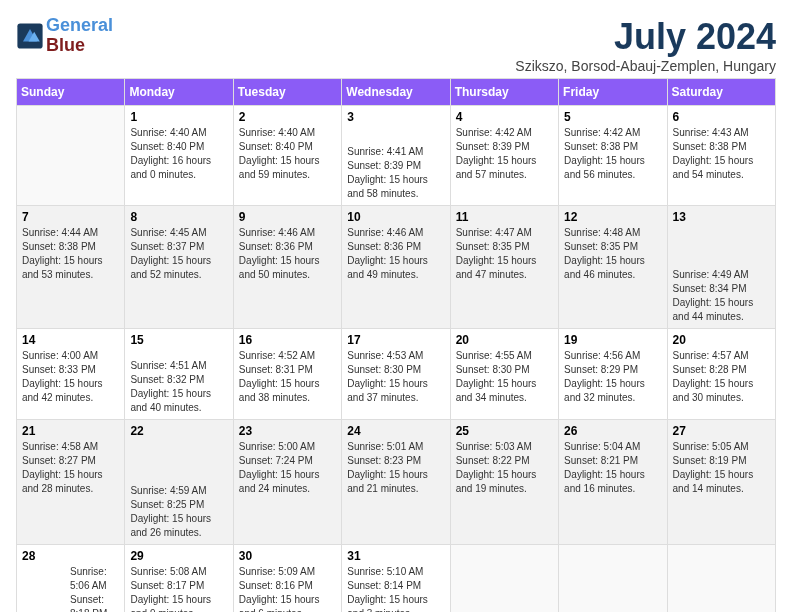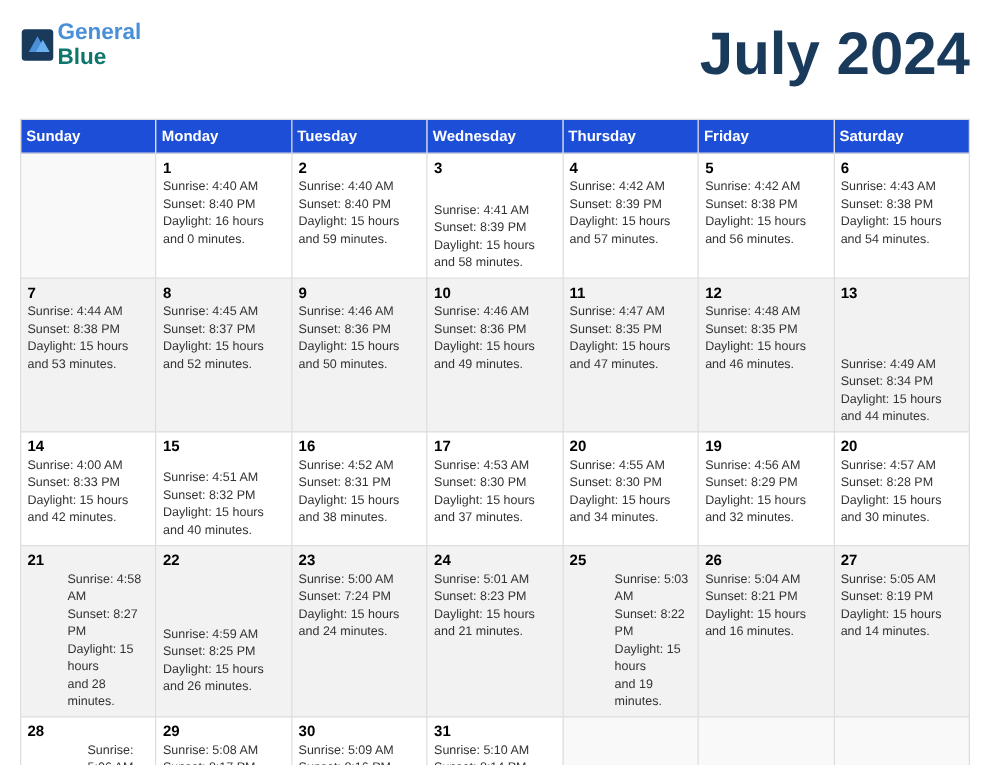--- a/index.html
+++ b/index.html
@@ -7,21 +7,21 @@
       font-family: Arial, sans-serif;
       background: #fff;
       width: 792px;
       min-height: 612px;
       padding: 16px;
     }
     .header {
       display: flex;
       justify-content: space-between;
       align-items: flex-start;
-      margin-bottom: 24px;
+      margin-bottom: 4px;
     }
     .logo {
       display: flex;
       align-items: center;
     }
     .logo-text {
       font-size: 18px;
       font-weight: bold;
       color: #1a3a5c;
       line-height: 1.1;
@@ -31,35 +31,35 @@
     }
     .logo-icon {
       width: 28px;
       height: 28px;
       margin-right: 2px;
     }
     .title-block {
       text-align: right;
     }
     .month-title {
-      font-size: 48px;
+      font-size: 36px;
       font-weight: bold;
       color: #1a3a5c;
     }
     .location {
       font-size: 14px;
       color: #444;
     }
     table {
       width: 100%;
       border-collapse: collapse;
       font-size: 10.5px;
     }
     thead tr {
-      background-color: #1d4ed8;
+      background-color: #8b5cf6;
       color: #fff;
     }
     thead th {
       padding: 6px 4px;
       text-align: left;
       font-size: 12px;
       font-weight: bold;
       border: 1px solid #ddd;
     }
     tbody td {
@@ -94,25 +94,26 @@
 
 <div class="header">
   <div class="logo">
     <svg class="logo-icon" viewBox="0 0 40 40">
       <rect x="2" y="2" width="36" height="36" rx="4" fill="#1a3a5c"></rect>
       <polygon points="10,28 20,10 30,28" fill="#4a90d9"></polygon>
       <polygon points="18,28 26,14 34,28" fill="#6ab0f0"></polygon>
     </svg>
     <div class="logo-text">
       <div><span>General</span></div>
-      <div style="color:#0f766e;">Blue</div>
+      <div style="color:#7f1d1d;">Blue</div>
     </div>
   </div>
   <div class="title-block">
     <div class="month-title">July 2024</div>
+    <div class="location">Szikszo, Borsod-Abauj-Zemplen, Hungary</div>
   </div>
 </div>
 
 <table>
   <thead>
     <tr>
     <th>Sunday</th>
         <th>Monday</th>
         <th>Tuesday</th>
         <th>Wednesday</th>
@@ -265,21 +266,21 @@
           <span class="day-num">20</span>
           <div class="day-info" style="white-space: pre-line;">Sunrise: 4:57 AM
 Sunset: 8:28 PM
 Daylight: 15 hours
 and 30 minutes.</div>
         </td>
       </tr>
       <tr>
         <td>
           <span class="day-num">21</span>
-          <div class="day-info" style="white-space: pre-line; margin-left: 32px;">Sunrise: 4:58 AM
+          <div class="day-info" style="white-space: pre-line;">Sunrise: 4:58 AM
 Sunset: 8:27 PM
 Daylight: 15 hours
 and 28 minutes.</div>
         </td>
         <td>
           <span class="day-num">22</span>
           <div class="day-info" style="white-space: pre-line; margin-top: 46px;">Sunrise: 4:59 AM
 Sunset: 8:25 PM
 Daylight: 15 hours
 and 26 minutes.</div>
@@ -293,21 +294,21 @@
         </td>
         <td>
           <span class="day-num">24</span>
           <div class="day-info" style="white-space: pre-line;">Sunrise: 5:01 AM
 Sunset: 8:23 PM
 Daylight: 15 hours
 and 21 minutes.</div>
         </td>
         <td>
           <span class="day-num">25</span>
-          <div class="day-info" style="white-space: pre-line; margin-left: 36px;">Sunrise: 5:03 AM
+          <div class="day-info" style="white-space: pre-line;">Sunrise: 5:03 AM
 Sunset: 8:22 PM
 Daylight: 15 hours
 and 19 minutes.</div>
         </td>
         <td>
           <span class="day-num">26</span>
           <div class="day-info" style="white-space: pre-line;">Sunrise: 5:04 AM
 Sunset: 8:21 PM
 Daylight: 15 hours
 and 16 minutes.</div>

